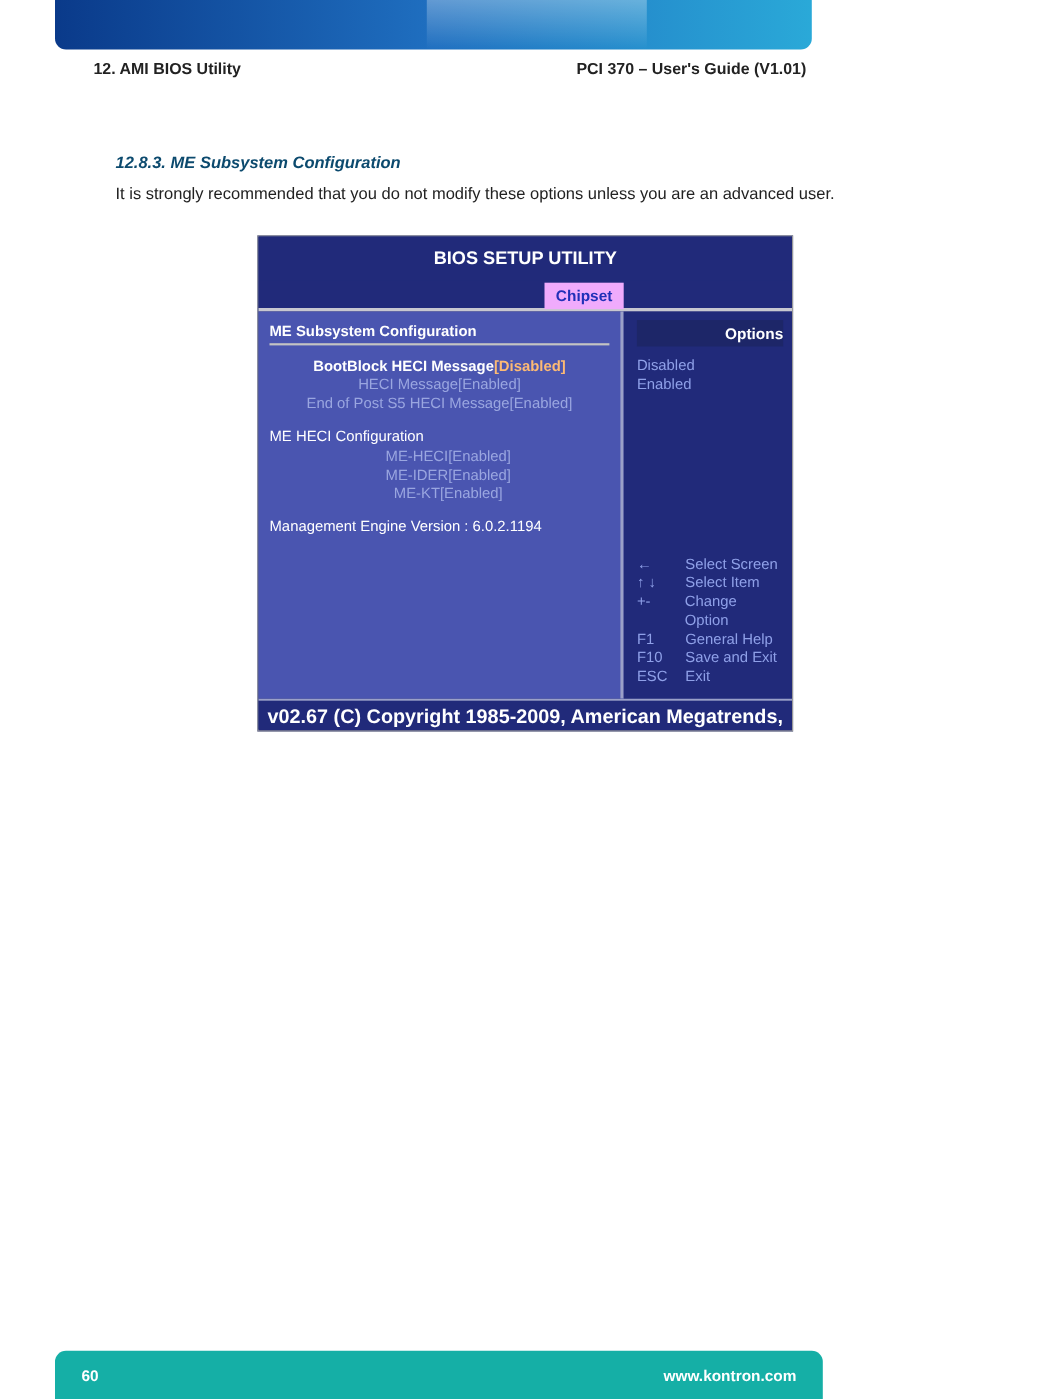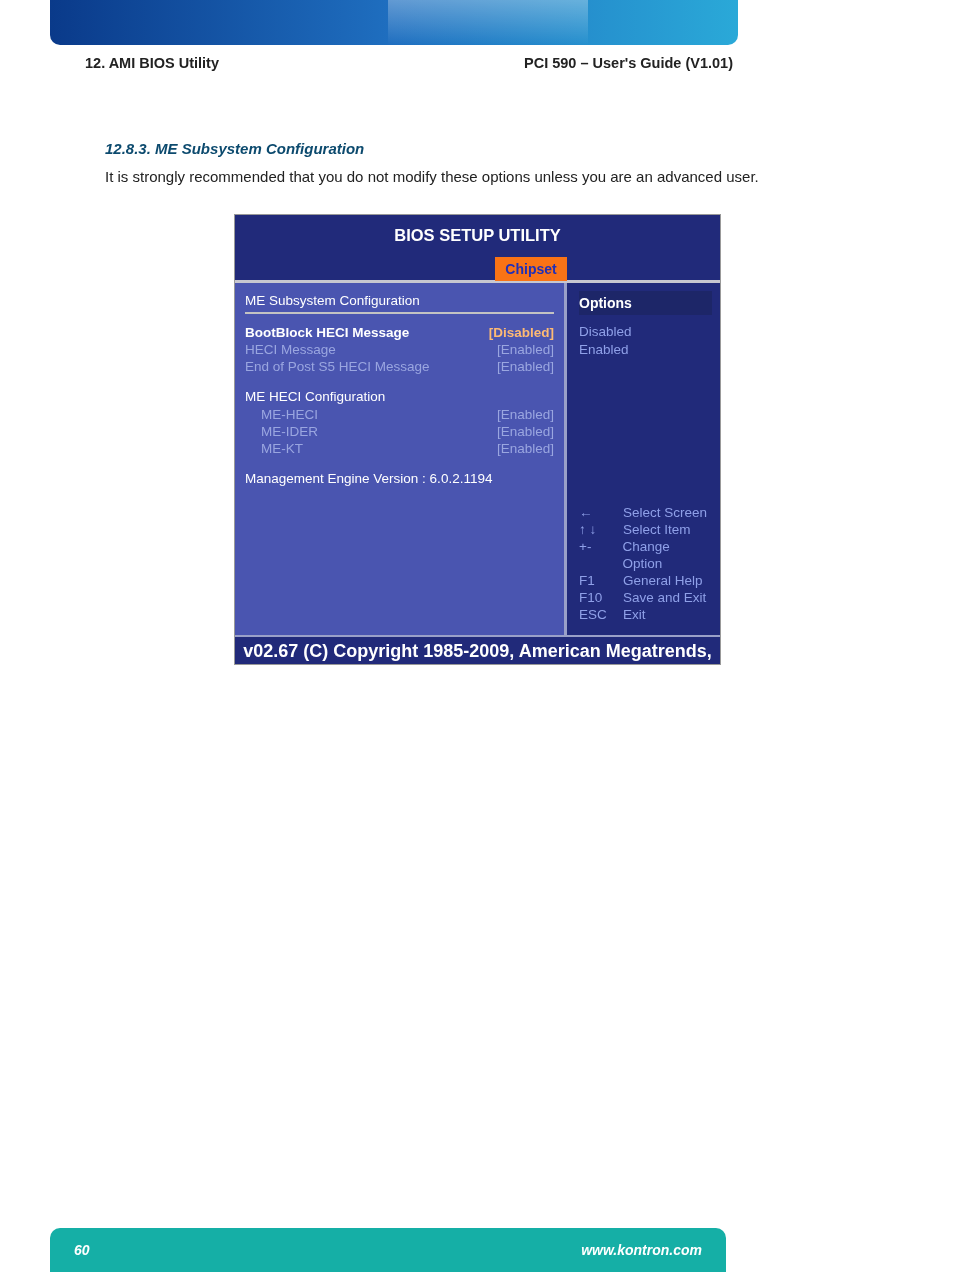--- a/index.html
+++ b/index.html
@@ -40,76 +40,76 @@
   .bios-titlebar {
     height: 40px; background: #212a7a; color:#fff; font-weight: bold;
     font-size: 16.5px; text-align:center; line-height:40px;
   }
   .bios-tabrow {
     height: 28px; background: #212a7a; position: relative;
     border-bottom: 3px solid #c7c7d0;
   }
   .bios-tab-active {
     position:absolute; right:153px; top:2px; height:24px; width:72px;
-    background:#f97316; color:#2030b8; font-weight:bold; font-size:14px;
+    background:#f0abfc; color:#2030b8; font-weight:bold; font-size:14px;
     text-align:center; line-height:24px;
   }
 
   .bios-body { display:flex; height: 352px; }
   .bios-left {
     width: 332px; background:#4a55b0; color:#fff; padding:10px 10px 6px 10px;
     font-size:13.5px; border-right:3px solid #9aa0c8;
   }
-  .bios-left .panel-title { font-weight:normal; color:#fff; margin-bottom:2px; }
+  .bios-left .panel-title { font-weight:bold; color:#fff; margin-bottom:2px; }
   .bios-left hr { border:none; border-top:2px solid #c3c3c3; margin:4px 0 10px 0; }
   .settings-group { margin-bottom:14px; }
-  .setting-row { display:flex; justify-content:space-between; padding:1px 0; }
+  .setting-row { display:flex; justify-content:center; padding:1px 0; }
   .setting-row.active .lbl { color:#fff; font-weight:bold; }
   .setting-row.active .val { color:#fdba74; font-weight:bold; }
   .setting-row .lbl { color:#9aa6e0; }
   .setting-row .val { color:#9aa6e0; }
   .indent { padding-left:16px; }
   .subhead { color:#fff; margin-bottom:2px; }
   .me-version { color:#fff; margin-top:10px; }
 
   .bios-right {
     flex:1; background:#212a7a; color:#8fa0e8; padding:8px 8px 6px 12px; font-size:13.5px;
     display:flex; flex-direction:column;
   }
   .options-box {
-    background:#1d2668; color:#fff; font-weight:bold; text-align:left;
+    background:#1d2668; color:#fff; font-weight:bold; text-align:right;
     padding:4px 0; margin:0 0 8px 0; font-size:14px;
   }
   .option-list div { color:#8fa0e8; line-height:18px; }
   .nav-help { margin-top:auto; margin-bottom:6px; }
   .nav-row { display:flex; gap:14px; line-height:17px; color:#8fa0e8; }
   .nav-row .k { width:30px; }
 
   .bios-footer {
     height:28px; background:#212a7a; color:#fff; font-weight:bold; font-size:18px;
     text-align:center; line-height:28px; border-top:2px solid #9aa0c8;
   }
 
   .bottom-banner {
-    position: absolute; left: 50px; right: 62px; bottom: 0; height: 44px;
+    position: absolute; left: 50px; right: 40px; bottom: 0; height: 44px;
     background: #15afa6;
     border-top-left-radius: 10px; border-top-right-radius: 10px;
     color:#fff; display:flex; justify-content:space-between; align-items:center;
-    padding: 0 24px; font-weight:bold; font-size:14px;font-style:italic;
+    padding: 0 24px; font-weight:bold; font-size:14px;
   }
 </style>
 </head>
 <body>
 
 <div class="page">
   <div class="top-banner"></div>
 
   <div class="header-row">
     <span>12. AMI BIOS Utility</span>
-    <span>PCI 590 – User's Guide (V1.01)</span>
+    <span>PCI 370 – User's Guide (V1.01)</span>
   </div>
 
   <div class="section-title">12.8.3. ME Subsystem Configuration</div>
   <div class="intro-text">It is strongly recommended that you do not modify these options unless you are an advanced user.</div>
 
   <div class="bios">
     <div class="bios-titlebar">BIOS SETUP UTILITY</div>
     <div class="bios-tabrow">
       <div class="bios-tab-active">Chipset</div>
     </div>

